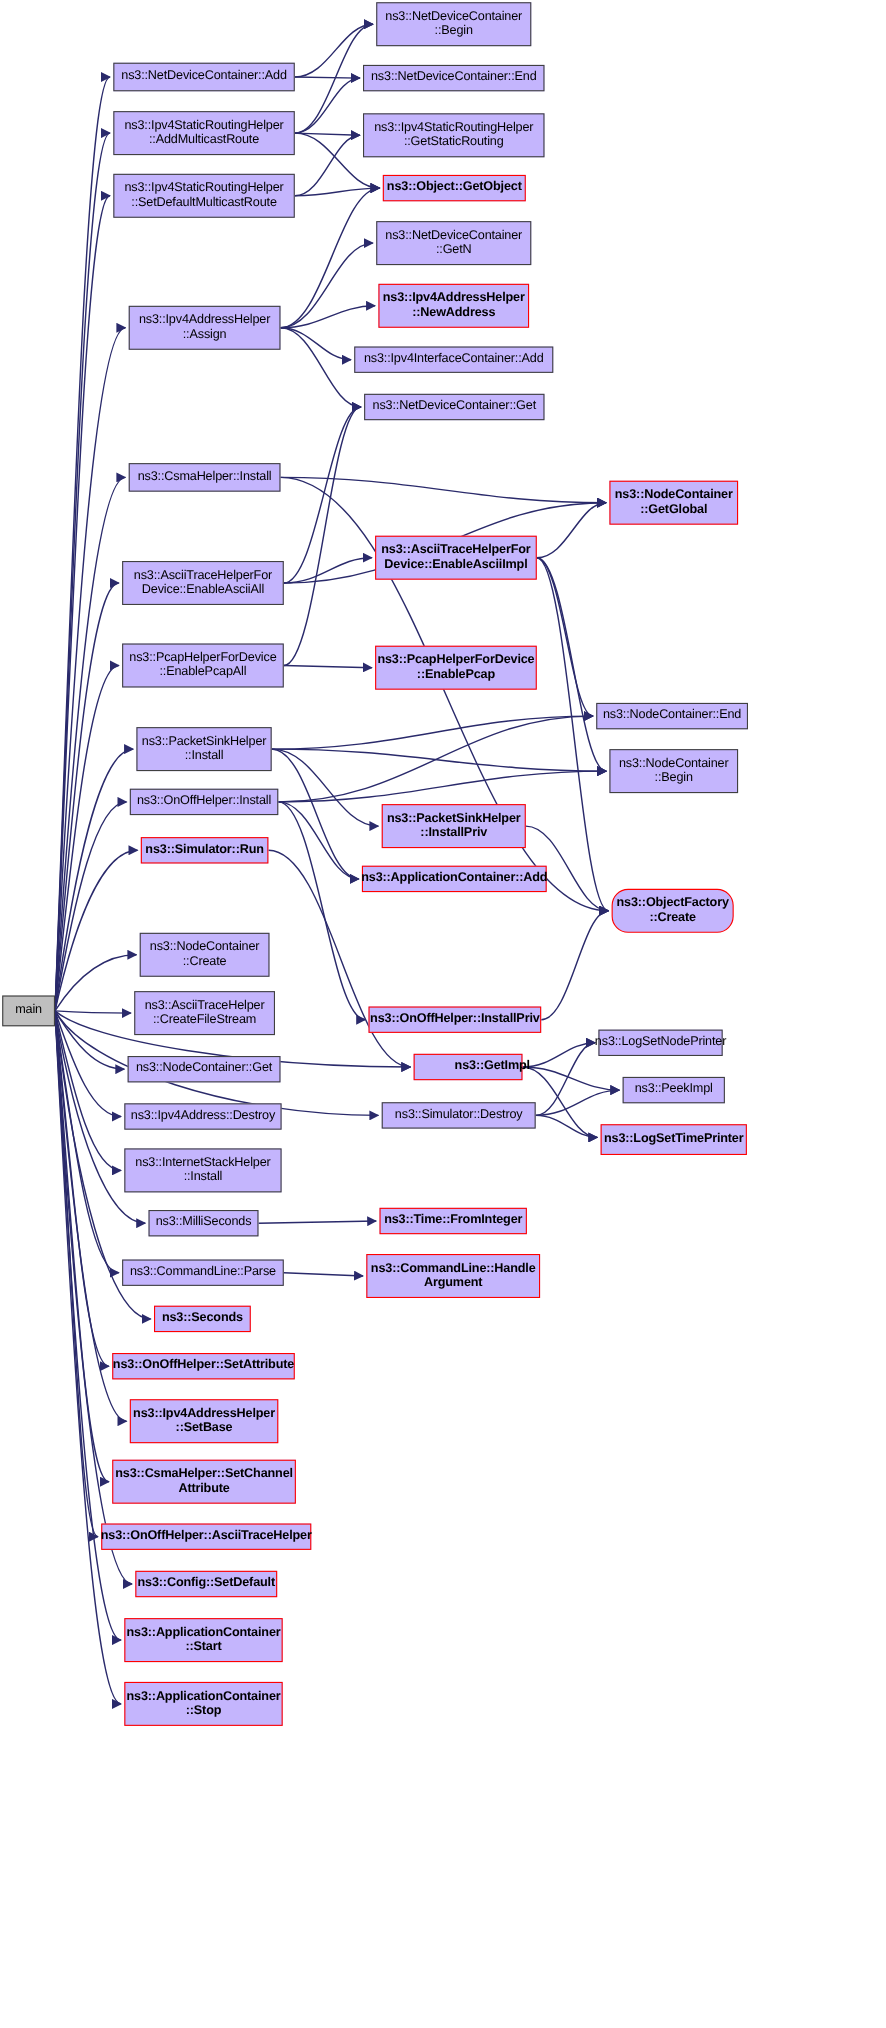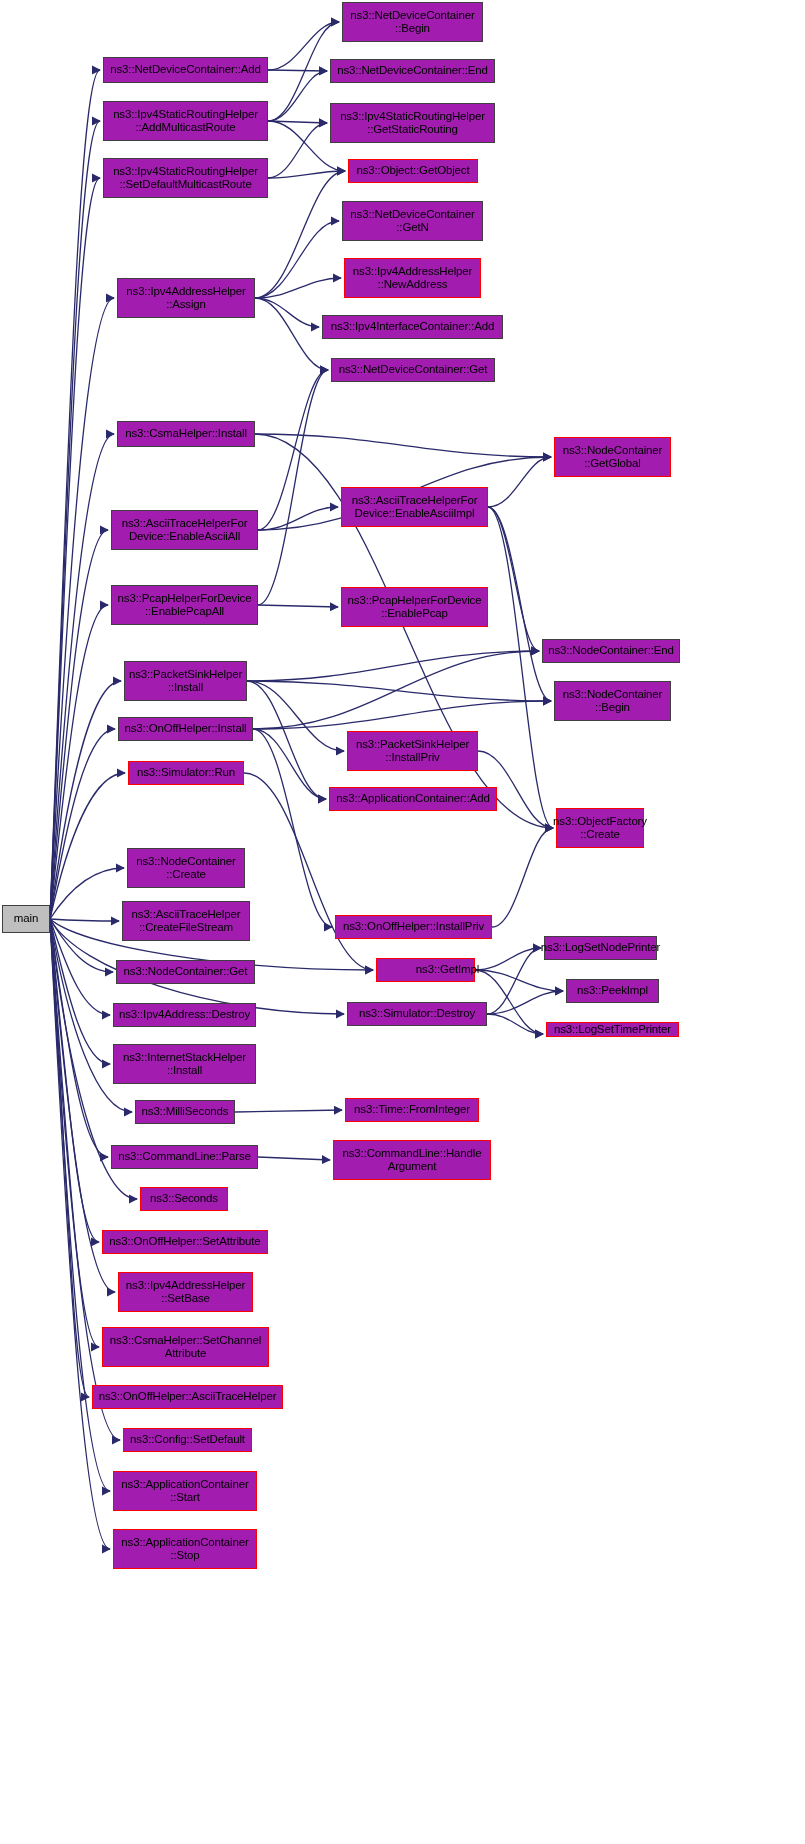--- a/index.html
+++ b/index.html
@@ -27,28 +27,29 @@
   .node {
     position: absolute;
     box-sizing: border-box;
     display: flex;
     align-items: center;
     justify-content: center;
     text-align: center;
     font-size: 11.5px;
     line-height: 13.5px;
     color: #000000;
-    background: #a21caf;
+    background: #c4b5fd;
     border: 1px solid #404040;
     letter-spacing: -0.15px;
     white-space: pre-line;
     z-index: 2;
   }
   .node.red {
     border-color: #ff0000;
+    font-weight: bold;
   }
   .node.root {
     background: #bfbfbf;
     border-color: #404040;
   }
   .node span {
     display: block;
     padding: 0 2px;
   }
 </style>
@@ -195,18 +196,18 @@
     <div class="node red" style="left: 376px; top: 958px; width: 99px; height: 24px; padding-left: 44px;"><span>ns3::GetImpl</span></div>
     <div class="node" style="left: 347px; top: 1002px; width: 140px; height: 24px;"><span>ns3::Simulator::Destroy</span></div>
     <div class="node red" style="left: 345px; top: 1098px; width: 134px; height: 24px;"><span>ns3::Time::FromInteger</span></div>
     <div class="node red" style="left: 333px; top: 1140px; width: 158px; height: 40px;"><span>ns3::CommandLine::Handle
 Argument</span></div>
     <div class="node red" style="left: 554px; top: 437px; width: 117px; height: 40px;"><span>ns3::NodeContainer
 ::GetGlobal</span></div>
     <div class="node" style="left: 542px; top: 639px; width: 138px; height: 24px;"><span>ns3::NodeContainer::End</span></div>
     <div class="node" style="left: 554px; top: 681px; width: 117px; height: 40px;"><span>ns3::NodeContainer
 ::Begin</span></div>
-    <div class="node red" style="left: 556px; top: 808px; width: 88px; height: 40px;"><span>ns3::ObjectFactory
+    <div class="node red" style="left: 556px; top: 808px; width: 111px; height: 40px; border-radius: 15px;"><span>ns3::ObjectFactory
 ::Create</span></div>
     <div class="node" style="left: 544px; top: 936px; width: 113px; height: 24px;"><span>ns3::LogSetNodePrinter</span></div>
     <div class="node" style="left: 566px; top: 979px; width: 93px; height: 24px; text-align: right;"><span>ns3::PeekImpl</span></div>
-    <div class="node red" style="left: 546px; top: 1022px; width: 133px; height: 15px; text-align: right;"><span>ns3::LogSetTimePrinter</span></div>
+    <div class="node red" style="left: 546px; top: 1022px; width: 133px; height: 28px; text-align: right;"><span>ns3::LogSetTimePrinter</span></div>
   </div>
 
 </body></html>

